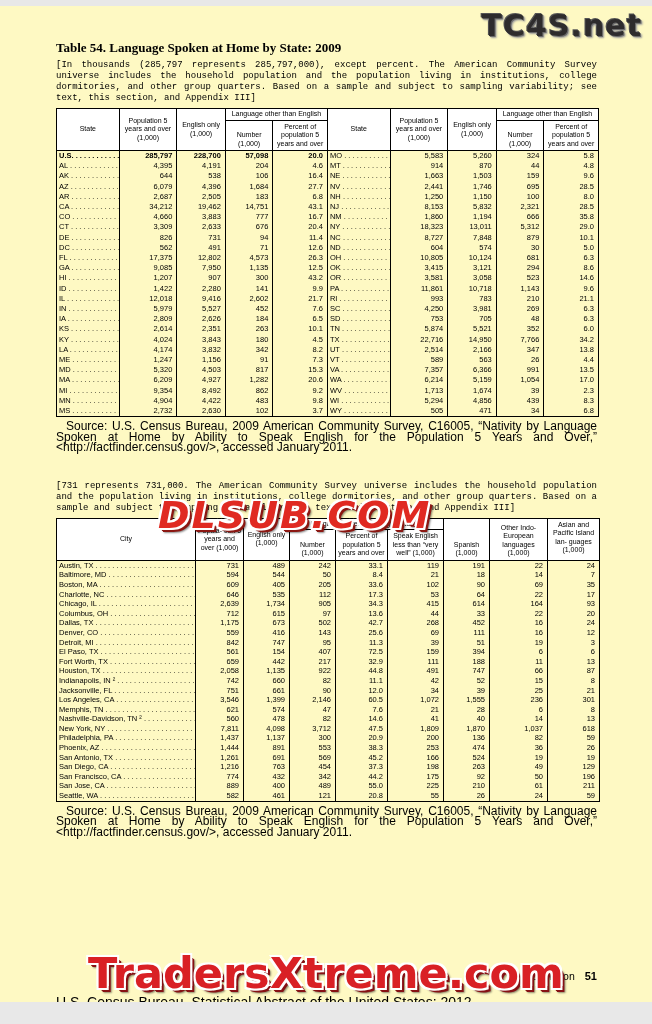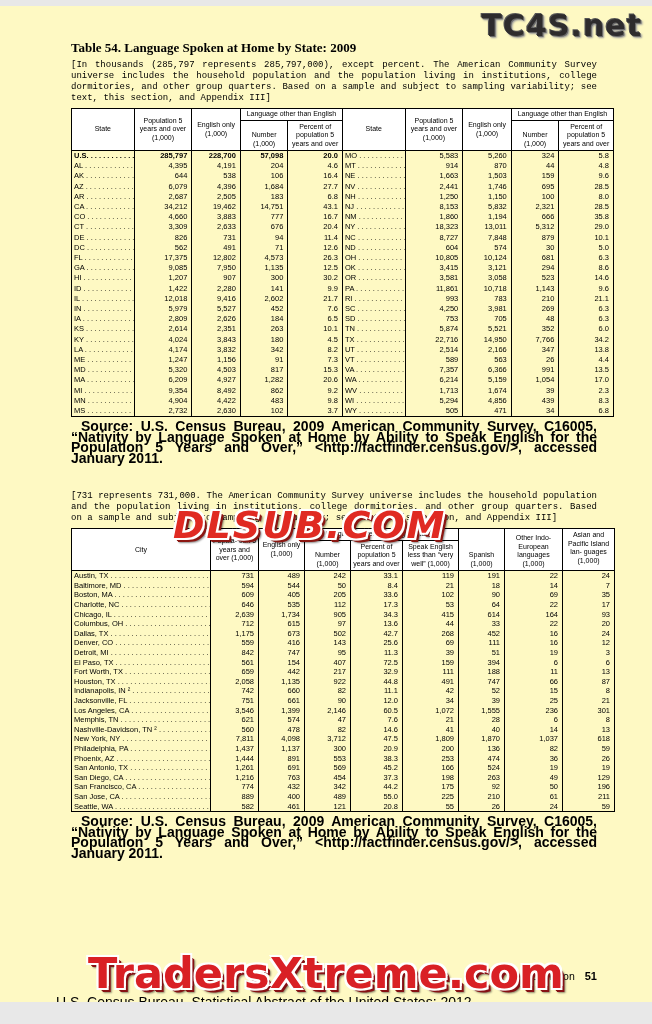--- a/index.html
+++ b/index.html
@@ -6,42 +6,41 @@
   html, body { background: #e8e8e8; }
   .page {
     position: relative;
     width: 652px; height: 996px;
     background: #fef9c3;
     font-family: "Liberation Sans", sans-serif;
     color: #000;
     overflow: hidden;
     margin: 6px auto;
   }
-  .content { padding: 34px 55px 0 71px; }
+  .content { padding: 34px 55px 0 56px; }
 
   .tbl-title {
     font-family: "Liberation Serif", serif;
     font-weight: bold;
     font-size: 13px;
     margin-bottom: 4px;
   }
   .tbl-note {
     font-size: 9px;
     line-height: 11px;
     margin-bottom: 4px;
     text-align: justify;
     font-family: Liberation Mono, monospace;
   }
   .src, .fnotes {
-    font-size: 14px;
+    font-size: 12px;
     line-height: 10.5px;
     margin-top: 4px;
     text-indent: 10px;
     text-align: justify;
-    font-weight: bold;
   }
 
   table {
     border-collapse: collapse;
     table-layout: fixed;
     width: 543px;
     border: 1px solid #000;
     border-bottom: 1px solid #000;
   }
   th {
@@ -297,21 +296,21 @@
               <td class="num">3,415</td>
               <td class="num">3,121</td>
               <td class="num">294</td>
               <td class="num">8.6</td>
             </tr>
             <tr>
               <td class="lbl">HI<span class="dots"> . . . . . . . . . . . . . . . . . . . . . . . . . . . . . . . . . . . . . . . . . . . . . . . . . . </span></td>
               <td class="num">1,207</td>
               <td class="num">907</td>
               <td class="num">300</td>
-              <td class="num">30.2</td>
+              <td class="num">43.2</td>
               <td class="lbl">OR<span class="dots"> . . . . . . . . . . . . . . . . . . . . . . . . . . . . . . . . . . . . . . . . . . . . . . . . . . </span></td>
               <td class="num">3,581</td>
               <td class="num">3,058</td>
               <td class="num">523</td>
               <td class="num">14.6</td>
             </tr>
             <tr>
               <td class="lbl">ID<span class="dots"> . . . . . . . . . . . . . . . . . . . . . . . . . . . . . . . . . . . . . . . . . . . . . . . . . . </span></td>
               <td class="num">1,422</td>
               <td class="num">2,280</td>

